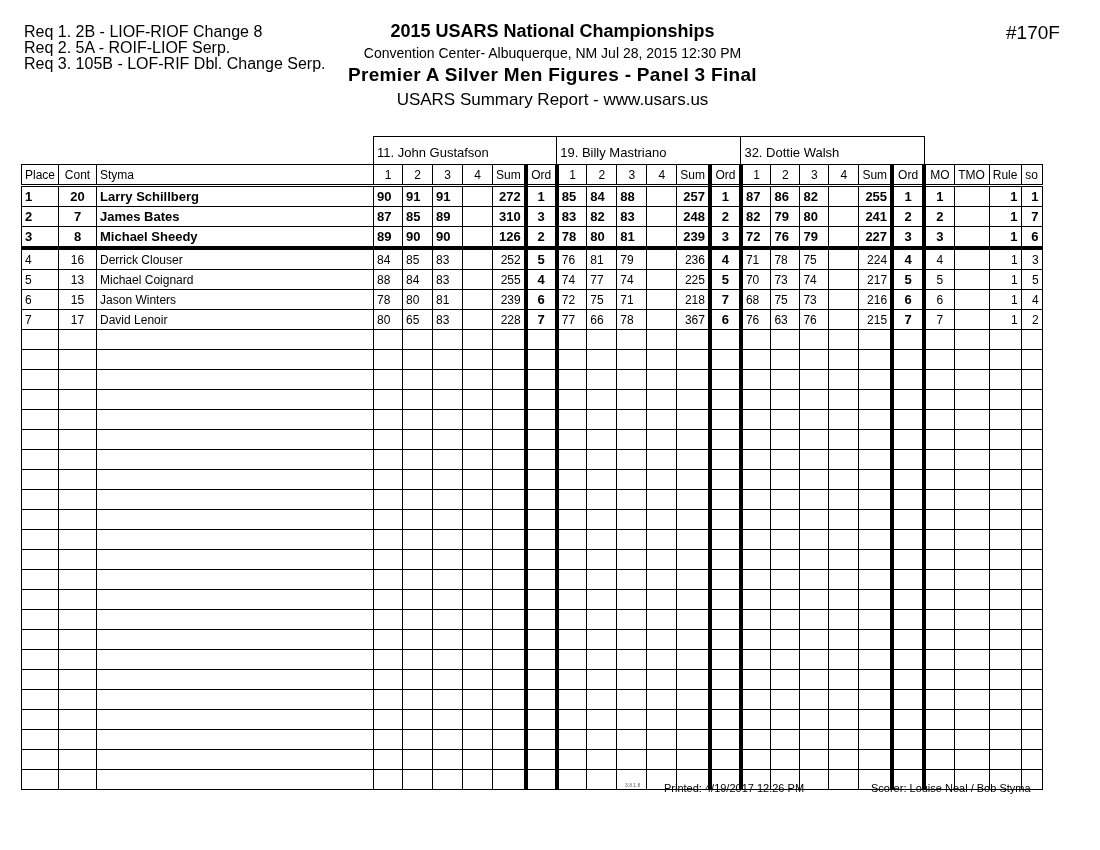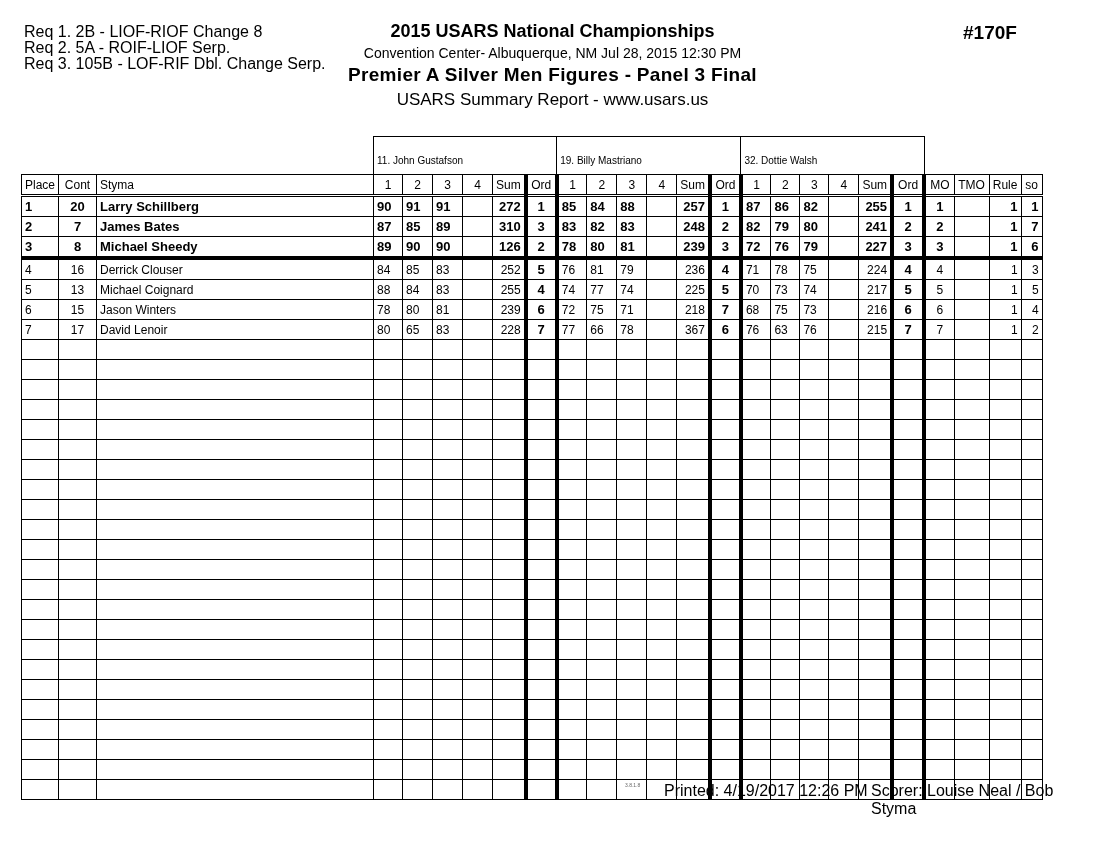--- a/index.html
+++ b/index.html
@@ -3,33 +3,33 @@
 <meta charset="utf-8">
 <style>
   html, body { margin:0; padding:0; background:#fff; }
   body { width:1100px; height:850px; position:relative; overflow:hidden; font-family:"Liberation Sans", sans-serif; color:#000; }
   .req { position:absolute; left:24px; top:24px; font-size:16px; line-height:16px; }
   .title { position:absolute; left:300px; width:505px; text-align:center; }
   .t1 { top:21px; font-size:18px; font-weight:bold; }
   .t2 { top:45px; font-size:14px; }
   .t3 { top:64px; font-size:19px; font-weight:bold; letter-spacing:0.3px; }
   .t4 { top:90px; font-size:17px; }
-  .evno { position:absolute; left:963px; top:22px; font-size:19px; font-weight:bold; }
+  .evno { position:absolute; left:1006px; top:22px; font-size:19px; font-weight:normal; }
   table.grid { position:absolute; left:21px; top:136px; border-collapse:collapse; font-size:12px; table-layout:fixed; }
   table.grid td { border:1px solid #000; height:19px; padding:0 3px; white-space:nowrap; overflow:hidden; }
   table.grid tr.judge td { border:none; }
-  table.grid tr.judge td.jn { border:1px solid #000; border-bottom:none; font-size:10px; vertical-align:top; padding-top:18px; }
+  table.grid tr.judge td.jn { border:1px solid #000; border-bottom:none; font-size:13px; vertical-align:top; padding-top:8px; }
   table.grid tr.hdr td { border-bottom:3px double #000; }
   table.grid tr.top3 td { font-weight:bold; font-size:13px; }
   table.grid tr.cut td { border-top:4px solid #000; }
   .c { text-align:center; }
   .r { text-align:right; }
   .thick-l { border-left:4px solid #000 !important; }
   .ord { font-weight:bold; text-align:center; font-size:13px; }
-  .footer { position:absolute; top:782px; font-size:16px;padding-left:15px; }
+  .footer { position:absolute; top:782px; font-size:11px;padding-left:15px; }
   .ver { position:absolute; left:625px; top:782px; font-size:5px; color:#666; }
 </style>
 </head>
 <body>
 
 <div class="req">
   <div>Req  1.  2B - LIOF-RIOF Change 8</div>
   <div>Req  2.  5A - ROIF-LIOF Serp.</div>
   <div>Req  3.  105B - LOF-RIF Dbl. Change Serp.</div>
 </div>

